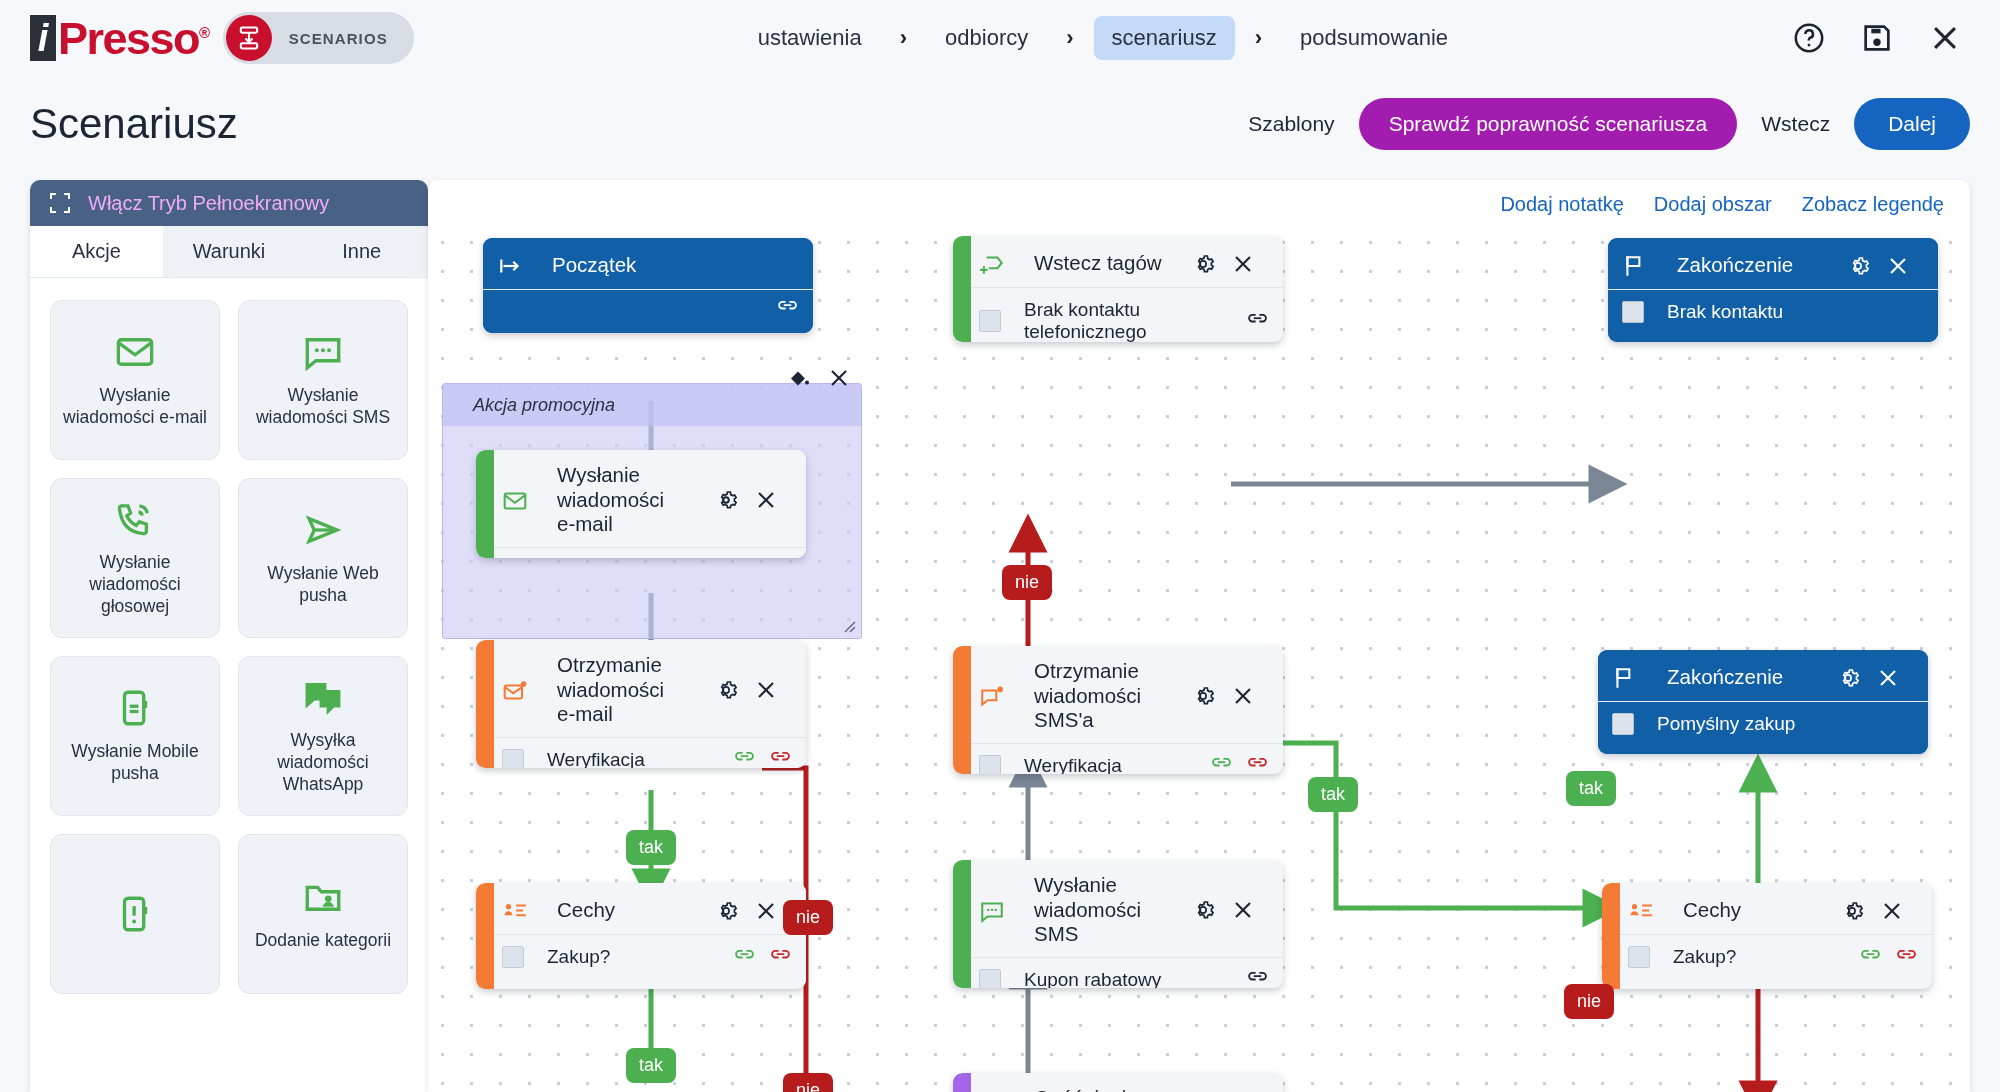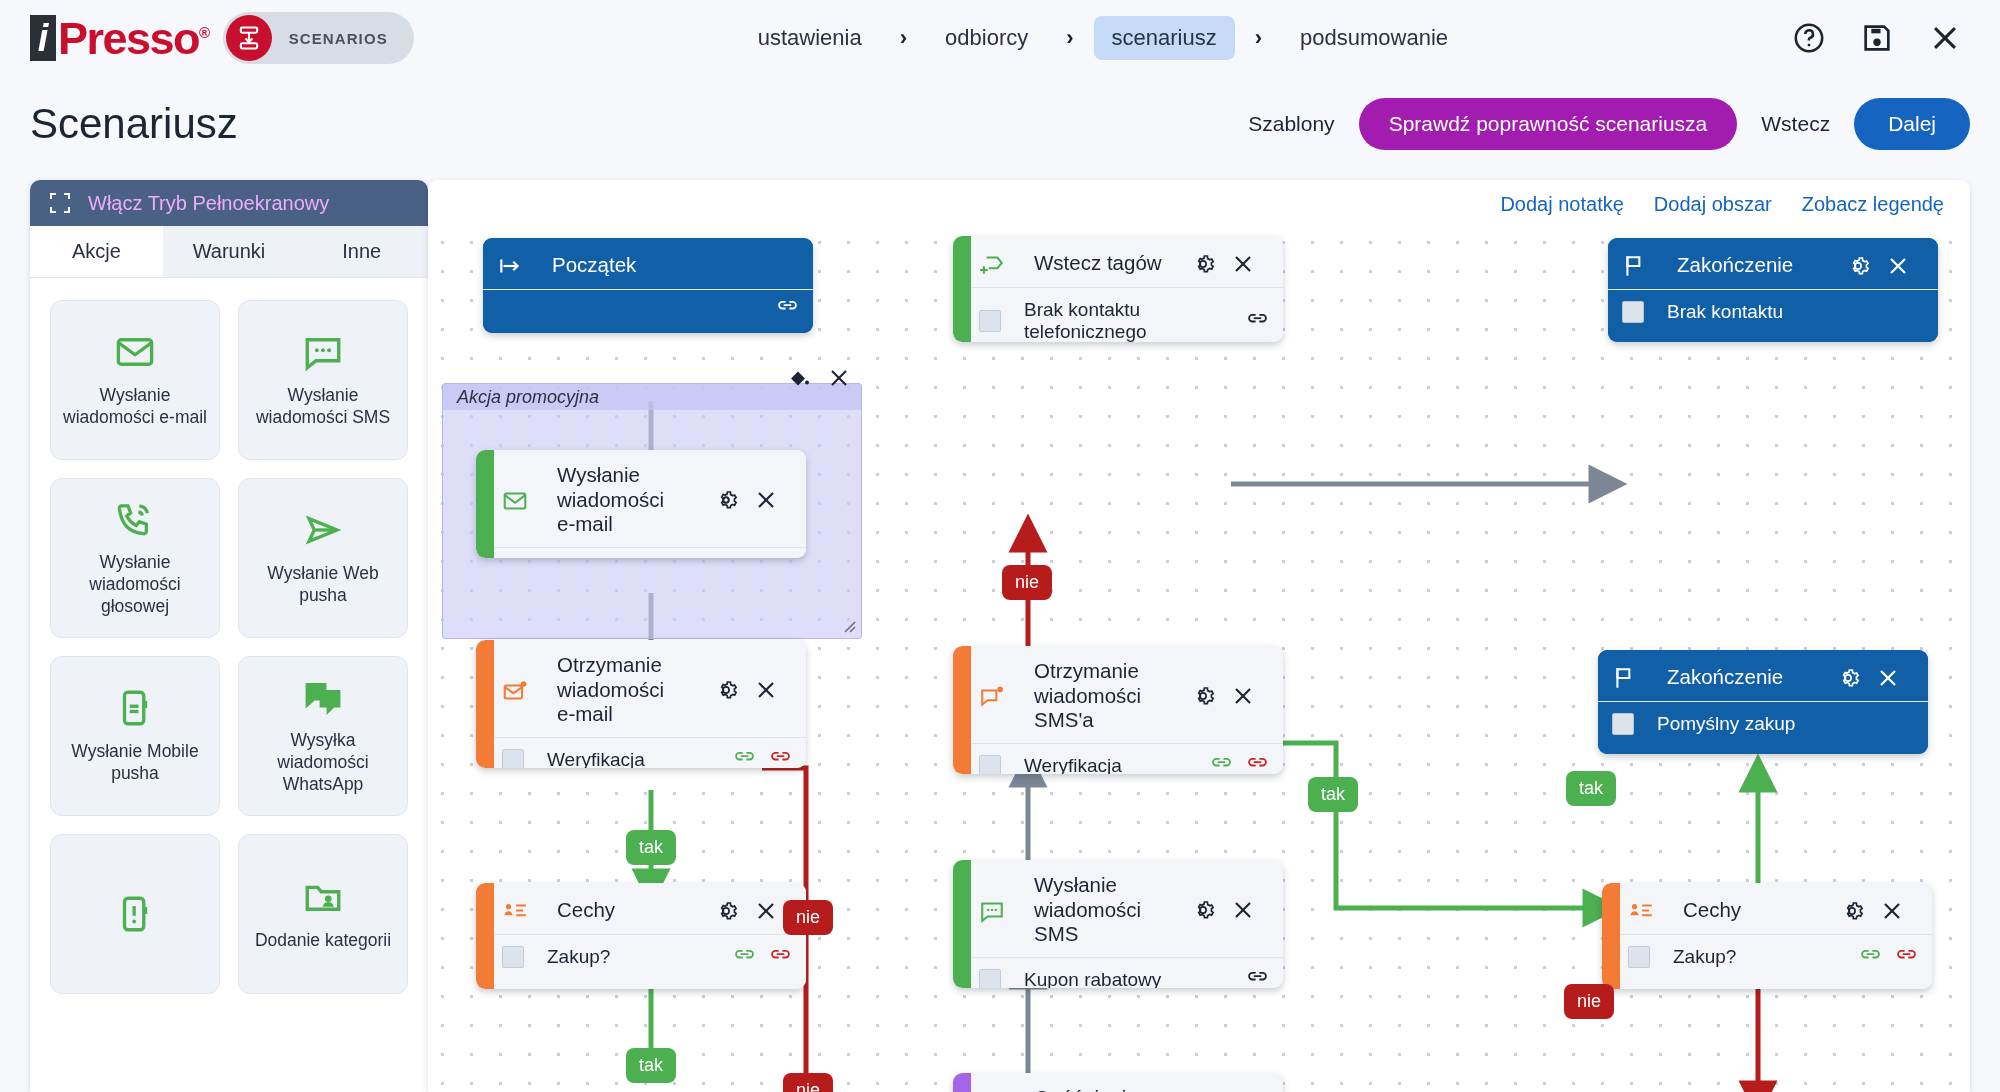--- a/index.html
+++ b/index.html
@@ -107,22 +107,22 @@
     background-size: 29px 29px;
   }
   svg.edges { position: absolute; left: 0; top: 0; width: 100%; height: 100%; overflow: visible; }
 
   
   .groupbox {
     position: absolute; background: rgba(203,201,246,.62);
     border: 1px solid #b9b6ef; border-radius: 3px;
   }
   .gb-bar {
-    height: 26px; background: rgba(196,193,243,.75); display: flex;
-    align-items: center; padding: 0 8px; position: relative;
+    height: 42px; background: rgba(196,193,243,.75); display: flex;
+    align-items: center; padding: 0 24px; position: relative;
   }
   .gb-title { font-size: 18px; font-style: italic; color: #2a3142; margin-left: 6px; }
   .gb-tools { position: absolute; right: 10px; top: -18px; display: flex; gap: 16px; align-items: center; }
   .gb-resize { position: absolute; right: 4px; bottom: 4px; color: #6b6b8a; }
 
   
   .node {
     position: absolute; border-radius: 9px;
     box-shadow: 0 3px 7px rgba(30,40,60,.24);
     background: #f3f5f9; overflow: hidden; z-index: 10;

